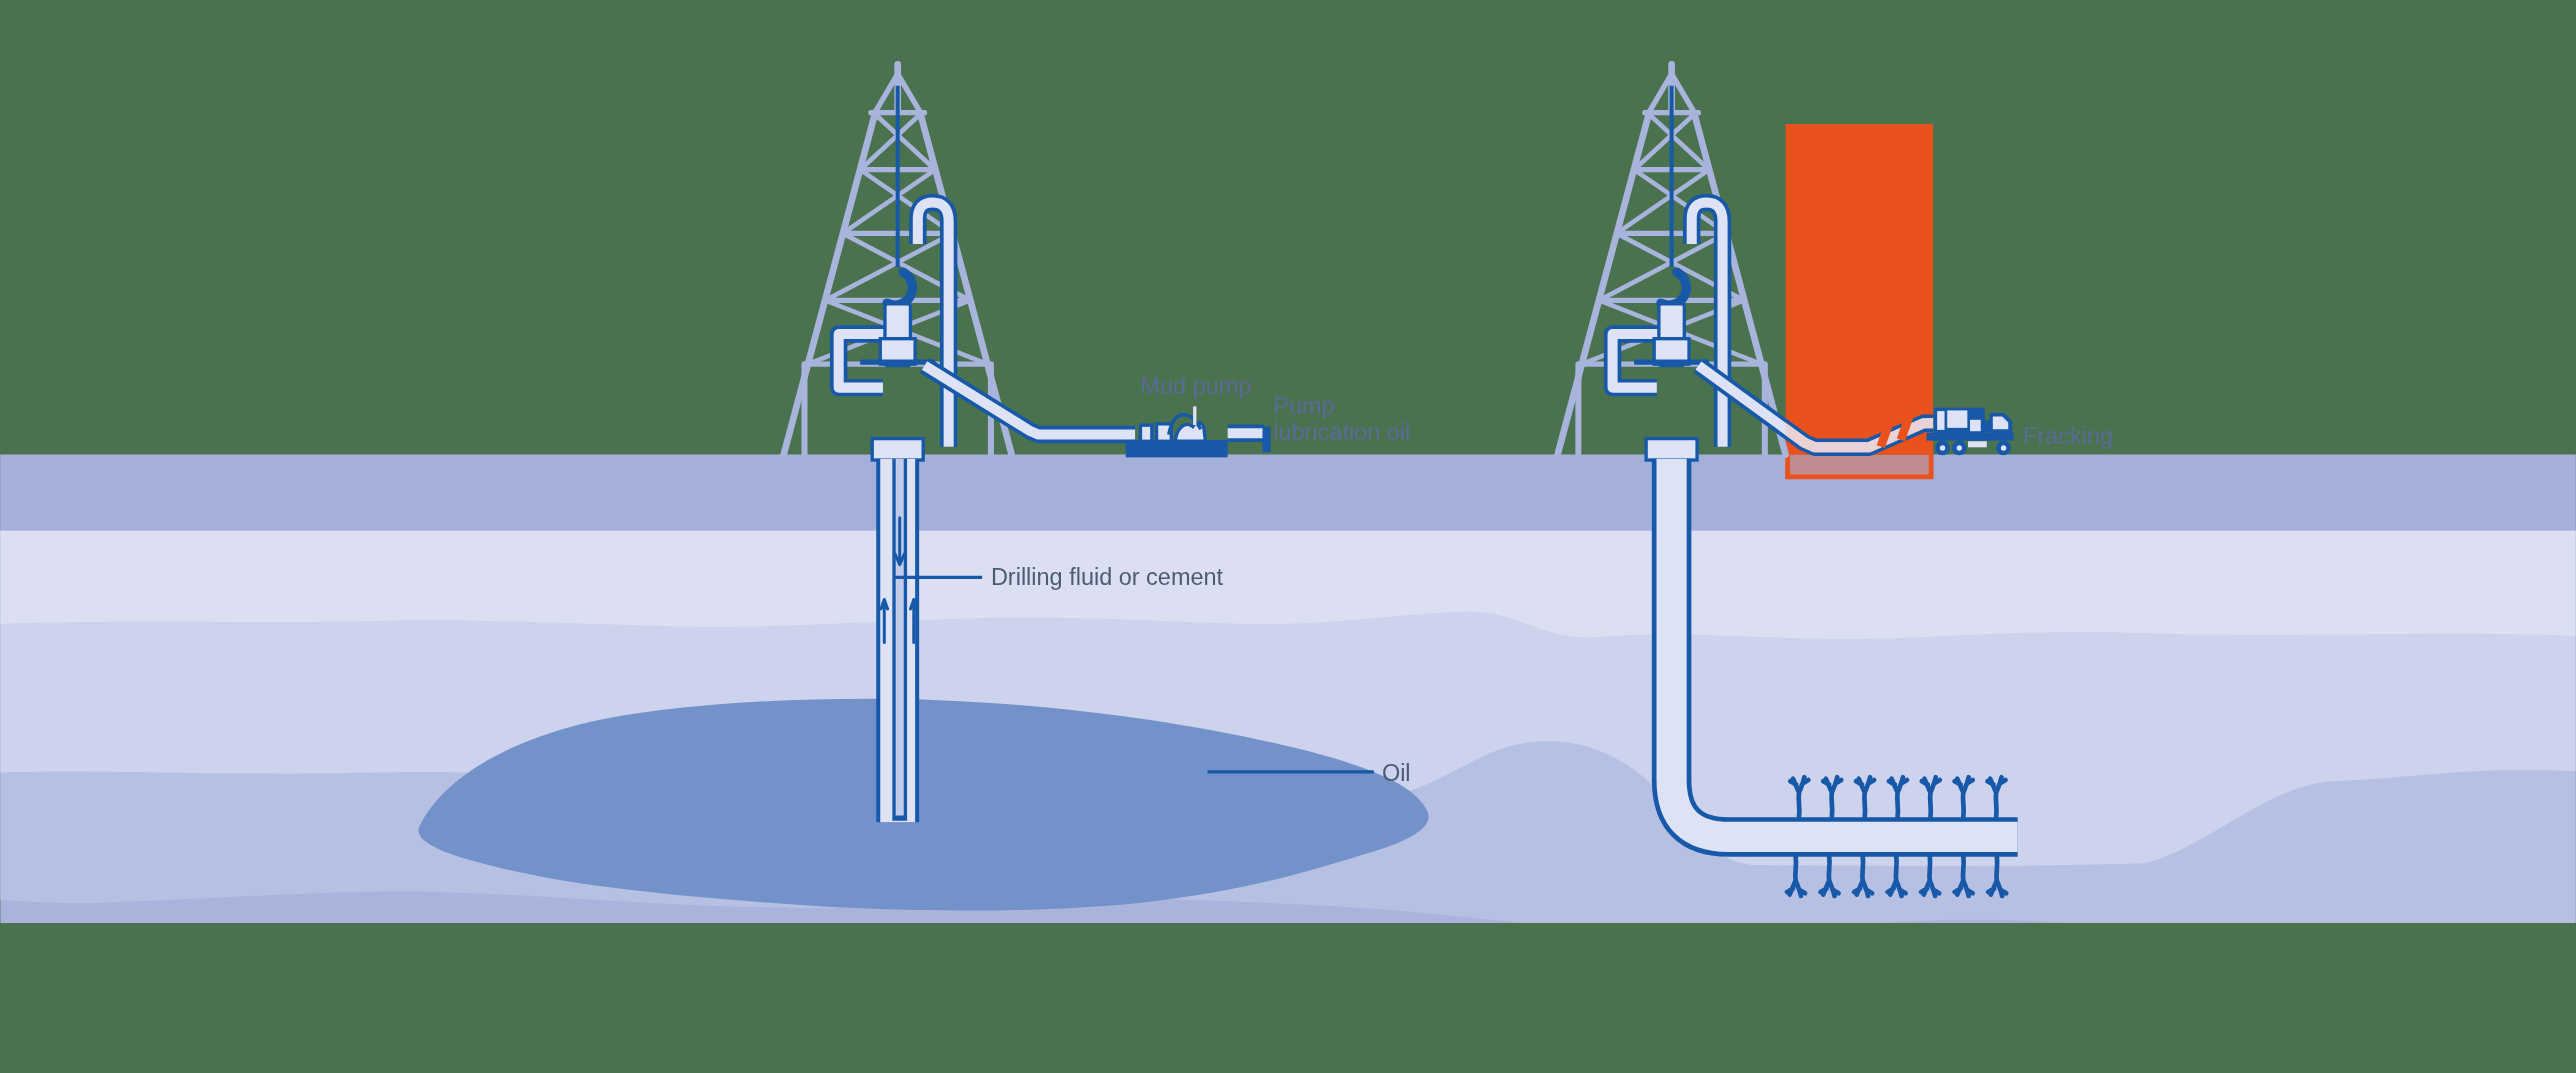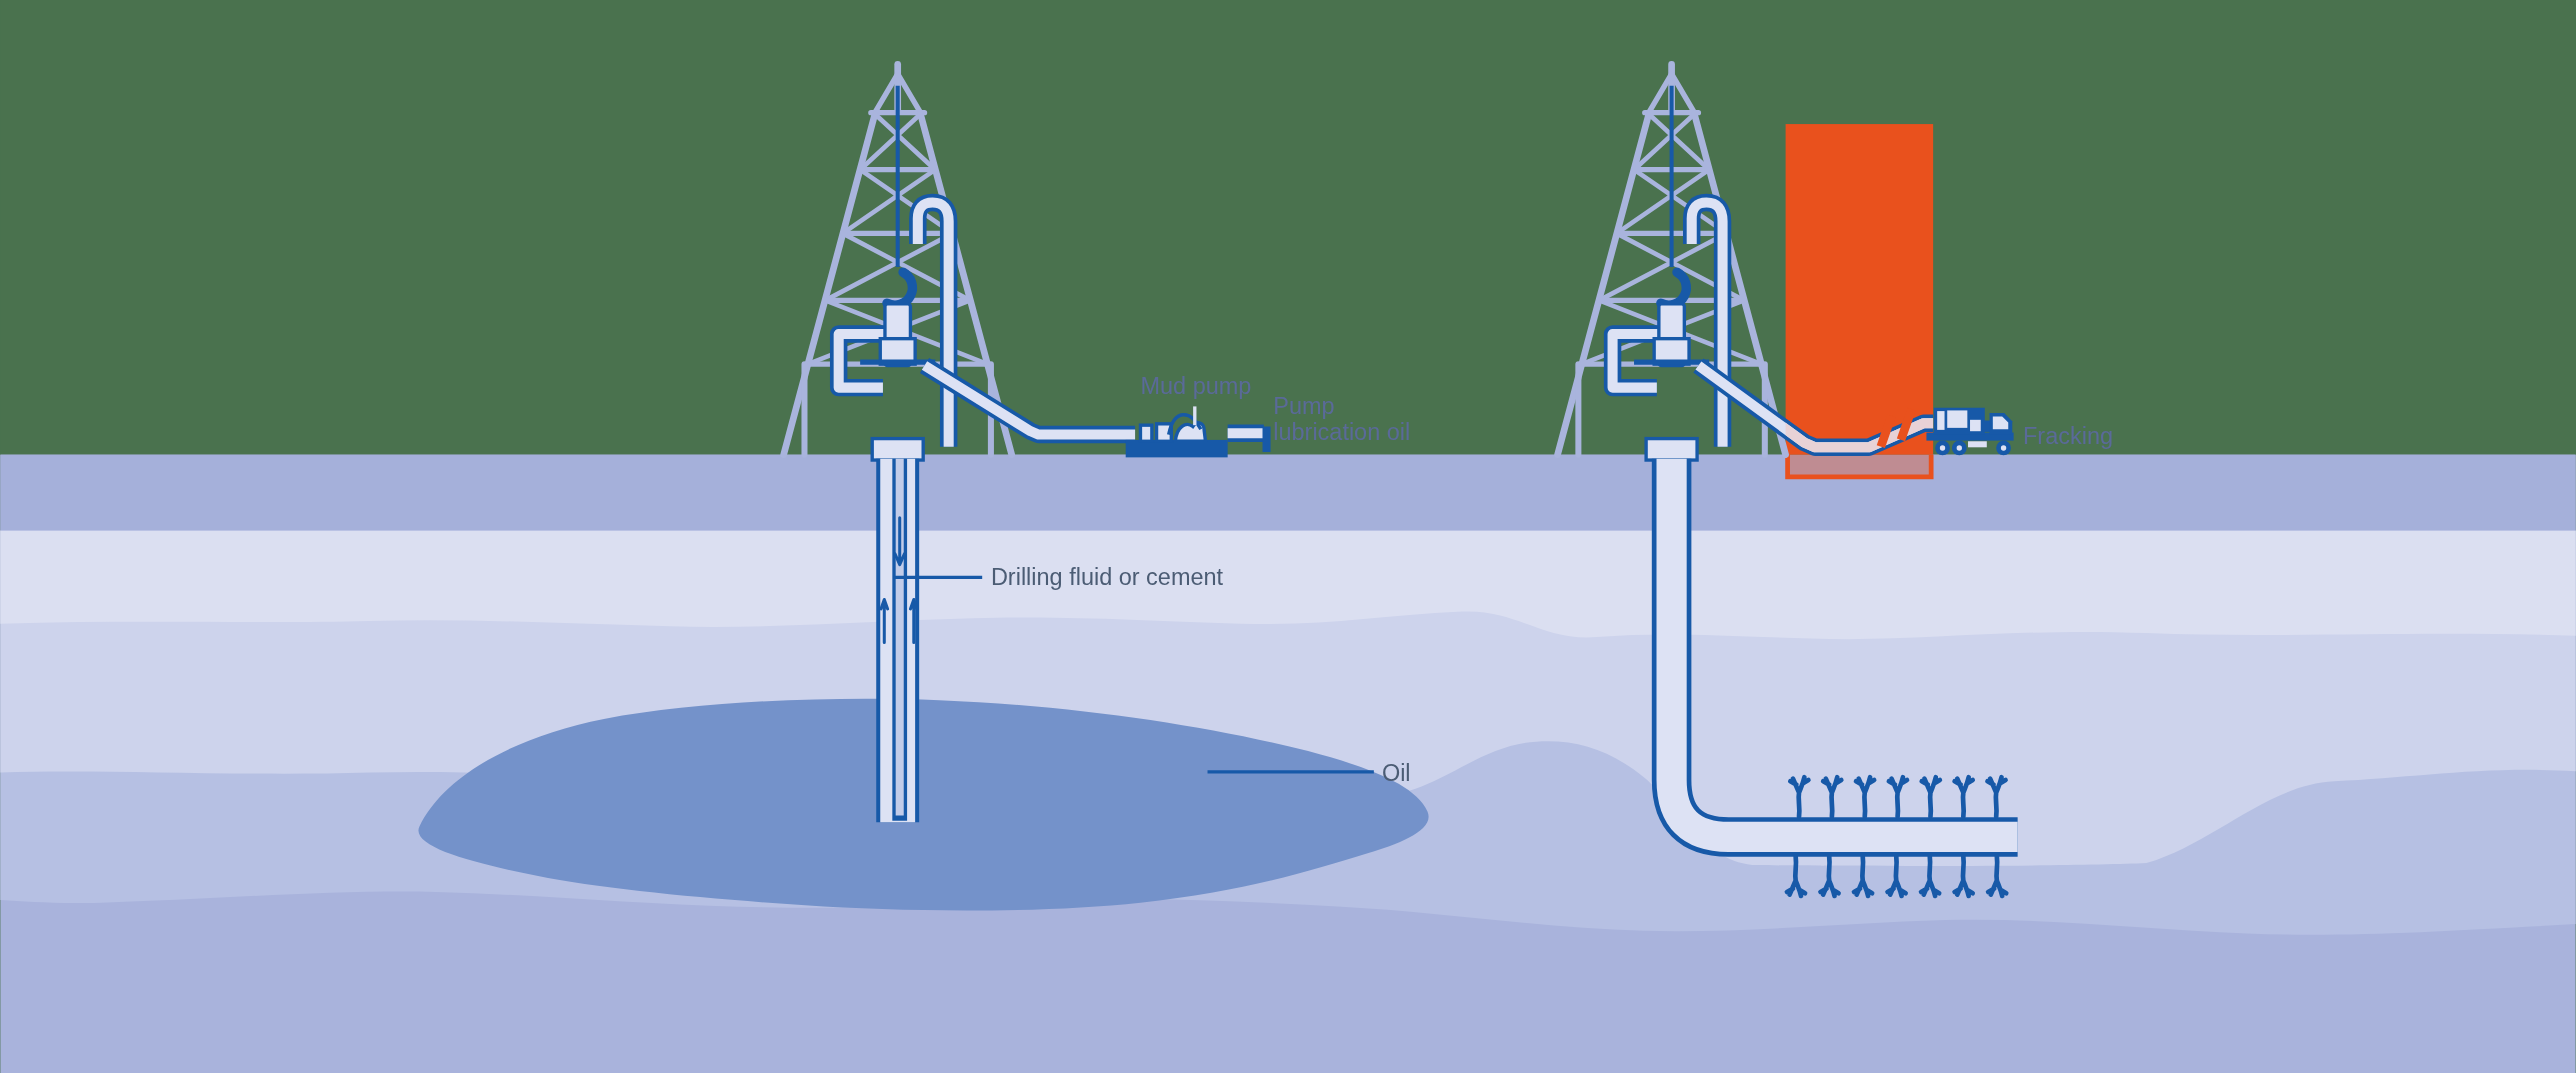--- a/index.html
+++ b/index.html
@@ -1,16 +1,16 @@
 <!DOCTYPE html>
 <html style="--green: #4a724e; --surface-band: #a5b0da; --soil-light: #dbdff1; --soil-mid: #cdd3ec; --soil-deep: #b6c0e3; --soil-deepest: #a9b3dc; --oil-blue: #7492ca; --dark-blue: #1759a8; --lattice: #a9b4dd; --pipe-fill: #dde2f4; --pipe-inner: #c2cce9; --orange: #e9511d; --pipe-in-orange: #e8d2d6; --label-surface: #5a6a99; --label-underground: #4b5c74;font-size:10.7px"><head>
 <meta charset="utf-8">
 <style>
   html,body{margin:0;padding:0;background:#4a724e;}
-  .stage{width:2576px;height:1073px;overflow:hidden;position:relative;}
+  .stage{width:2576px;height:923px;overflow:hidden;position:relative;}
   svg{display:block;width:2576px;height:1073px;}
   .c-green{fill:var(--green)}
   .c-band1{fill:var(--surface-band)}
   .c-soilA{fill:var(--soil-light)}
   .c-soilB{fill:var(--soil-mid)}
   .c-soilC{fill:var(--soil-deep)}
   .c-soilD{fill:var(--soil-deepest)}
   .c-oil{fill:var(--oil-blue)}
   .c-orange{fill:var(--orange)}
   .lat{stroke:var(--lattice);fill:none;stroke-linecap:round}

